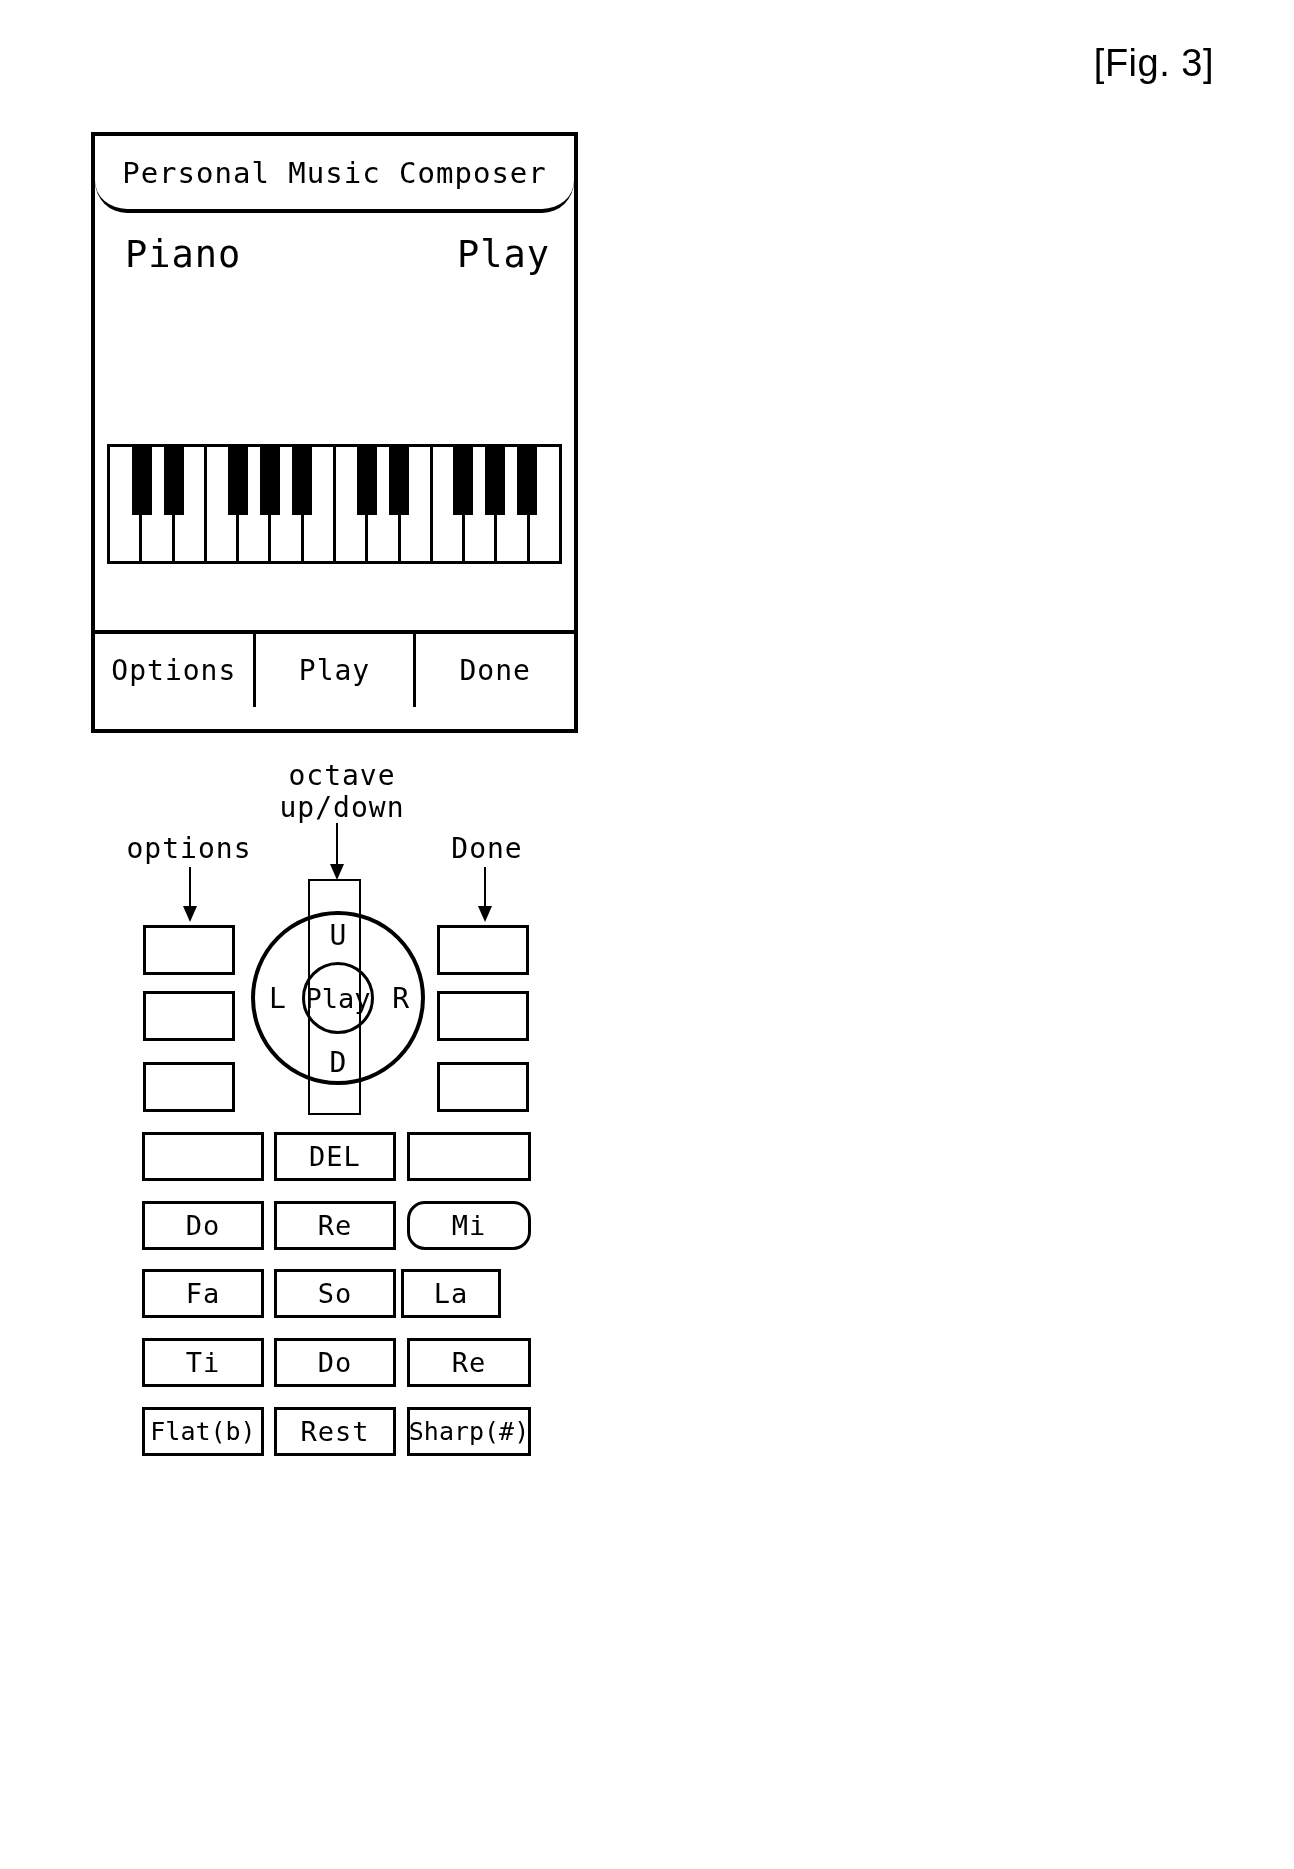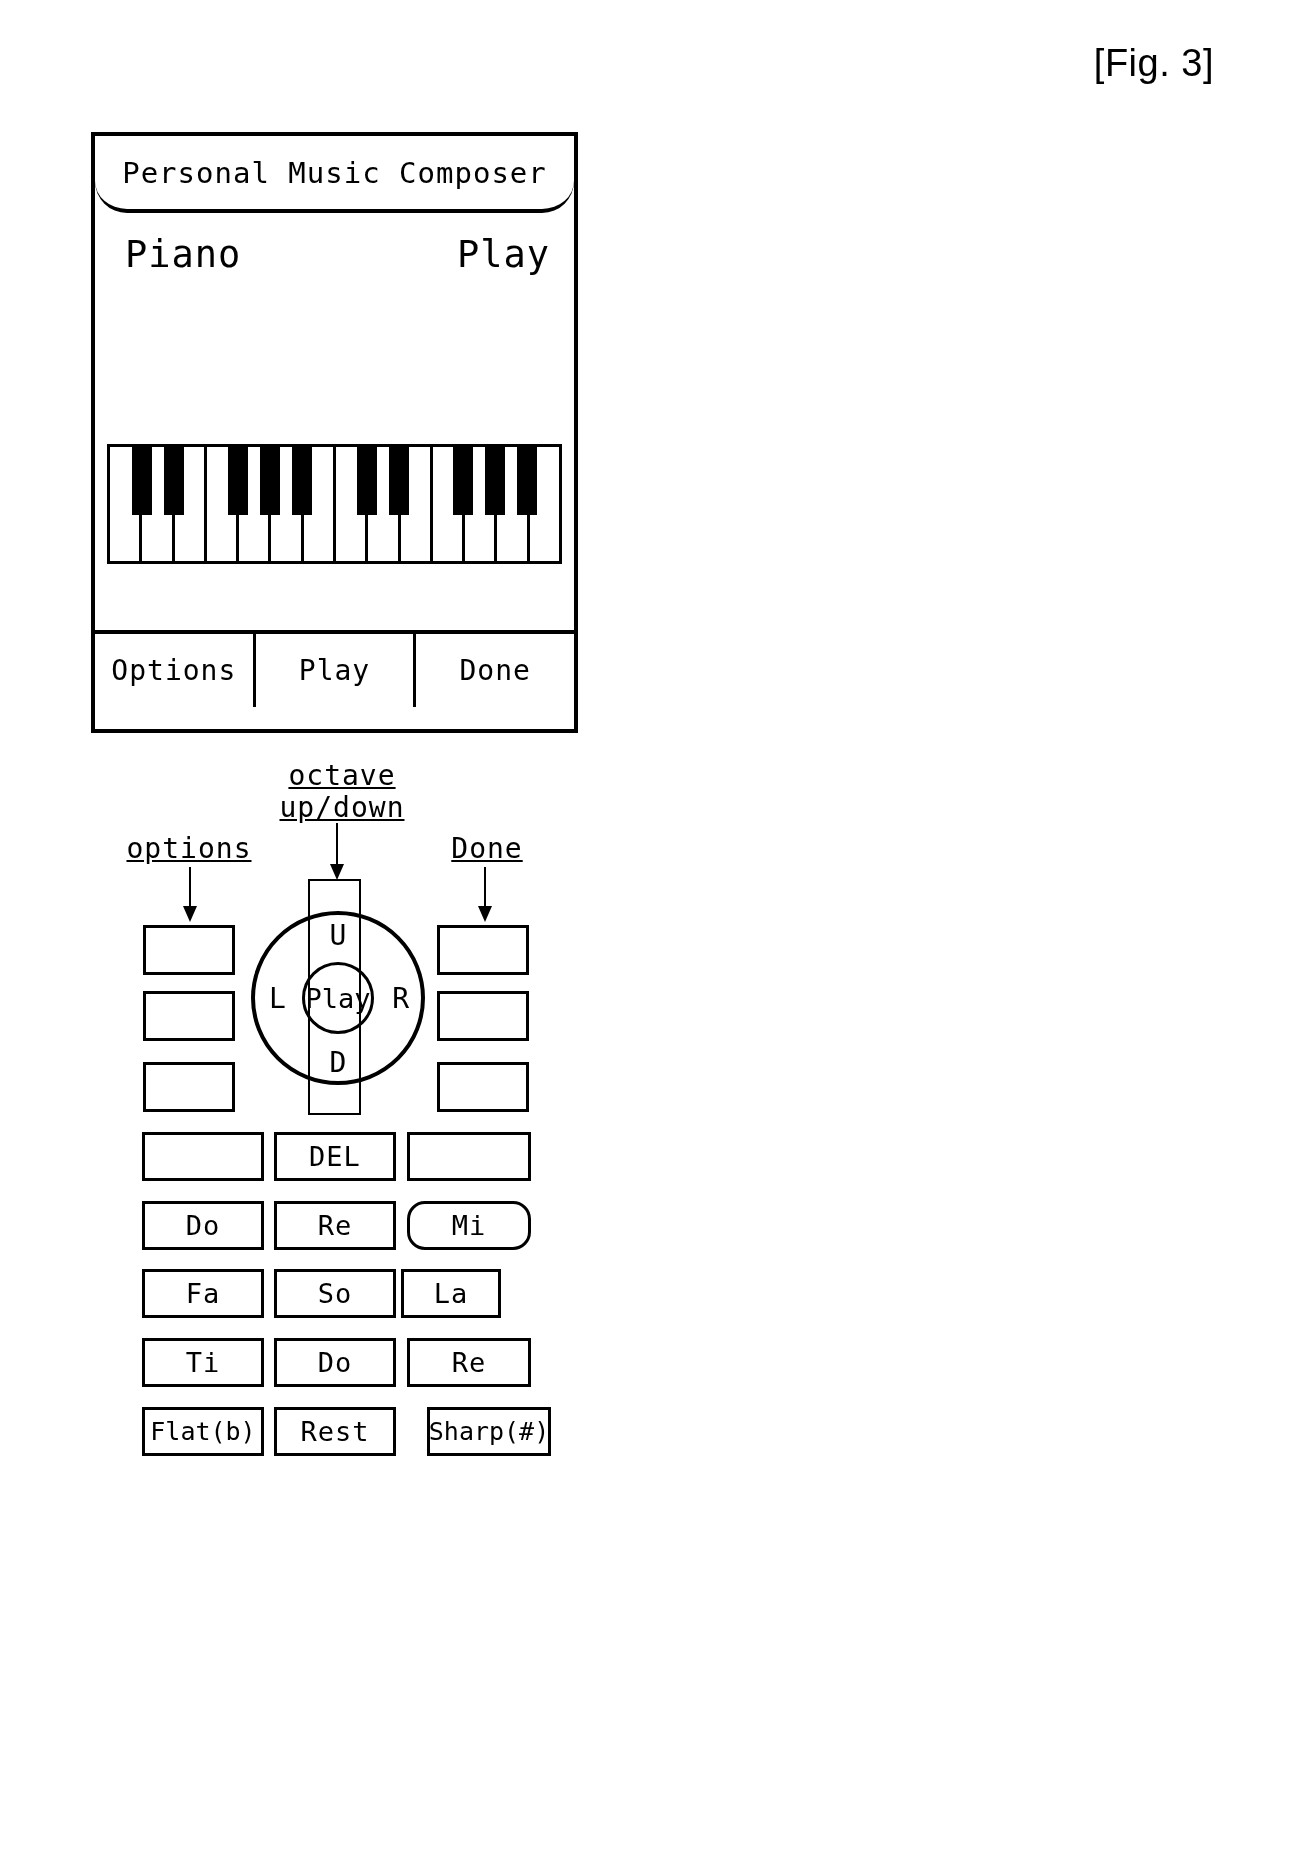--- a/index.html
+++ b/index.html
@@ -55,21 +55,21 @@
     border-top:4px solid #000;box-sizing:border-box;display:flex;
   }
   .softkey{
     flex:1 1 0;border-right:3px solid #000;box-sizing:border-box;
     display:flex;align-items:center;justify-content:center;
     font-size:28px;letter-spacing:1px;
   }
   .softkey:last-child{border-right:none;}
 
   
-  .anno{position:absolute;font-size:28px;letter-spacing:1px;text-align:center;text-decoration:underline;}
+  .anno{position:absolute;font-size:28px;letter-spacing:1px;text-align:center;}
   .anno-options{left:124px;top:832px;width:130px;}
   .anno-octave{left:252px;top:760px;width:180px;line-height:1.15;}
   .anno-done{left:437px;top:832px;width:100px;}
   .arrow{position:absolute;}
   .arrow .shaft{position:absolute;left:0;top:0;width:2px;background:#000;}
   .arrow .head{
     position:absolute;left:-6px;width:0;height:0;
     border-left:7px solid transparent;border-right:7px solid transparent;
     border-top:16px solid #000;
   }
@@ -195,21 +195,21 @@
     <div class="kbtn" style="left: 274px; top: 1201px; width: 122px; height: 49px;">Re</div>
     <div class="kbtn" style="left: 407px; top: 1201px; width: 124px; height: 49px; border-radius: 18px;">Mi</div>
     <div class="kbtn" style="left: 142px; top: 1269px; width: 122px; height: 49px;">Fa</div>
     <div class="kbtn" style="left: 274px; top: 1269px; width: 122px; height: 49px;">So</div>
     <div class="kbtn" style="left: 401px; top: 1269px; width: 100px; height: 49px;">La</div>
     <div class="kbtn" style="left: 142px; top: 1338px; width: 122px; height: 49px;">Ti</div>
     <div class="kbtn" style="left: 274px; top: 1338px; width: 122px; height: 49px;">Do</div>
     <div class="kbtn" style="left: 407px; top: 1338px; width: 124px; height: 49px;">Re</div>
     <div class="kbtn small-text" style="left: 142px; top: 1407px; width: 122px; height: 49px;">Flat(b)</div>
     <div class="kbtn" style="left: 274px; top: 1407px; width: 122px; height: 49px;">Rest</div>
-    <div class="kbtn small-text" style="left: 407px; top: 1407px; width: 124px; height: 49px; margin-left: 20px;">Sharp(#)</div>
+    <div class="kbtn small-text" style="left: 407px; top: 1407px; width: 124px; height: 49px;">Sharp(#)</div>
   </div>
 
 <div class="dpad">
   <div class="dpad-outer"></div>
   <div class="dlabel dlabel-u">U</div>
   <div class="dlabel dlabel-l">L</div>
   <div class="dlabel dlabel-r">R</div>
   <div class="dlabel dlabel-d">D</div>
   <div class="dpad-inner">Play</div>
 </div>

